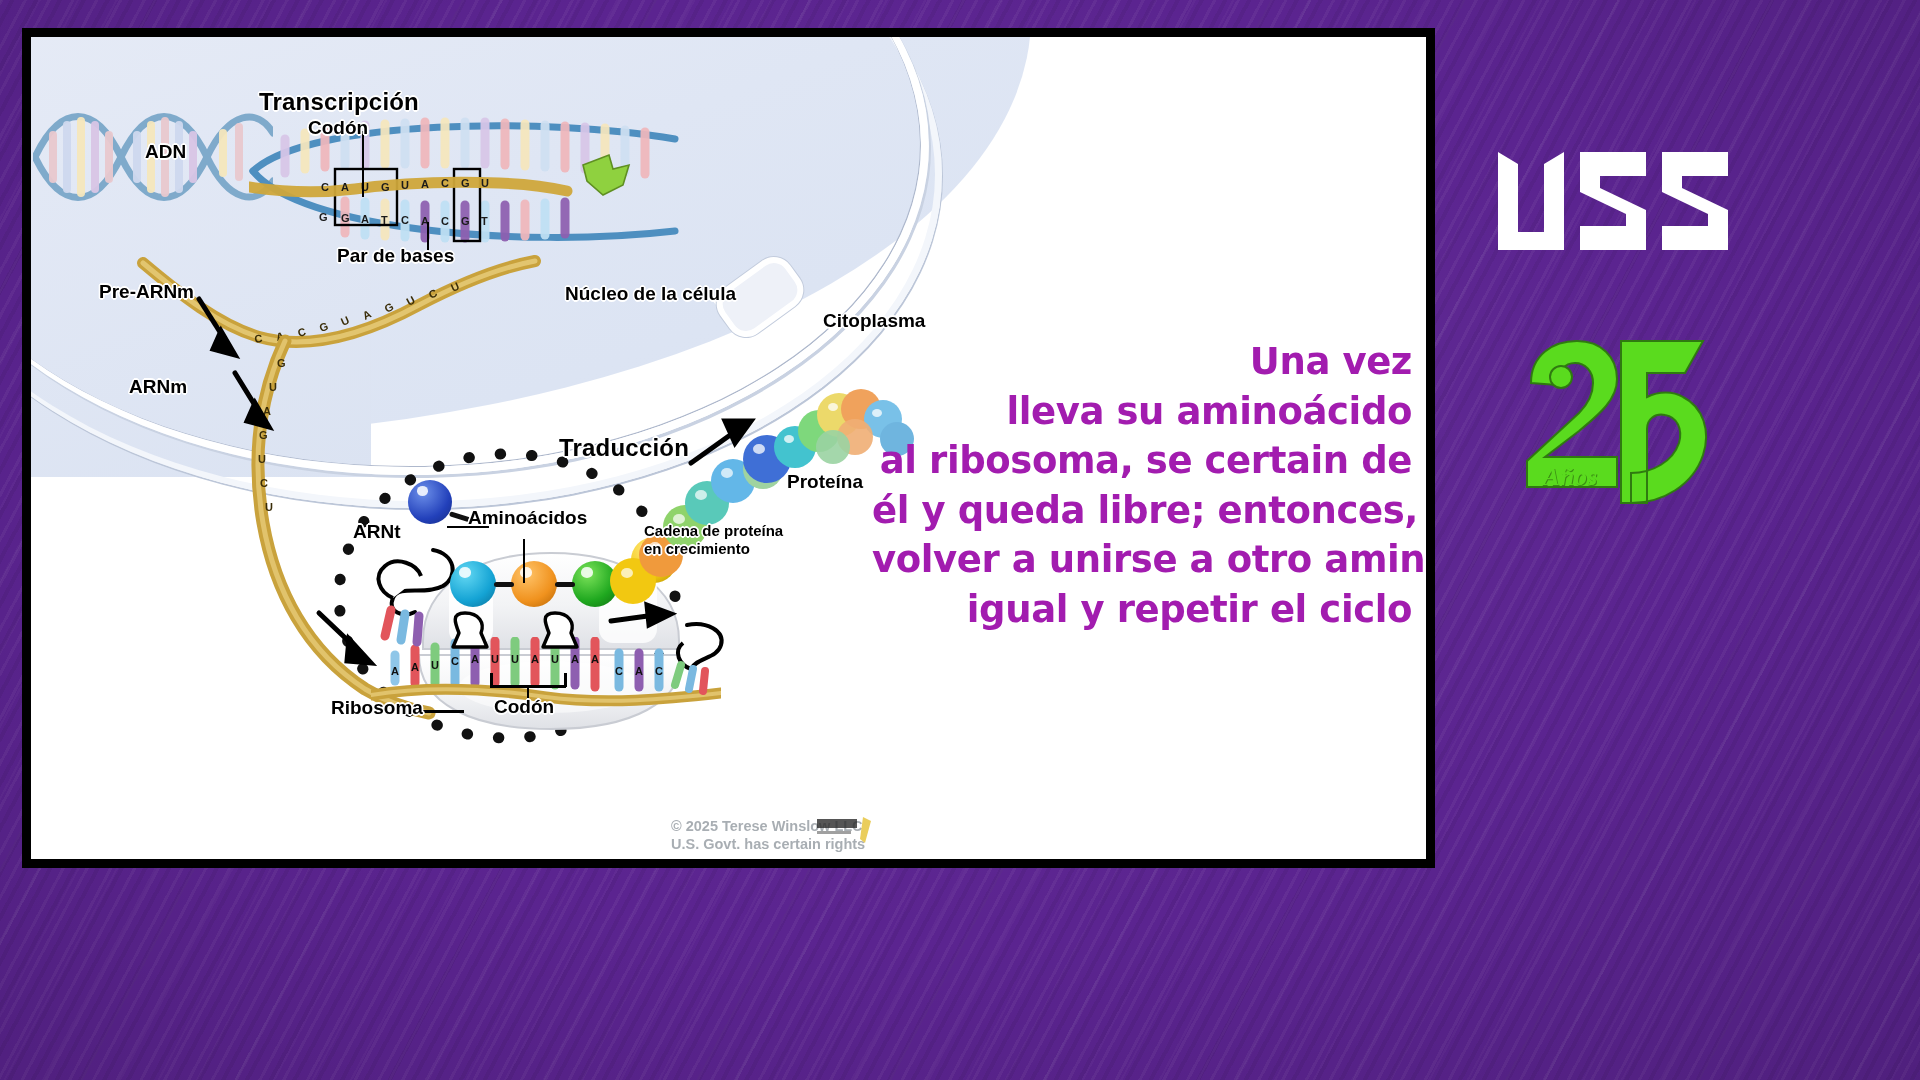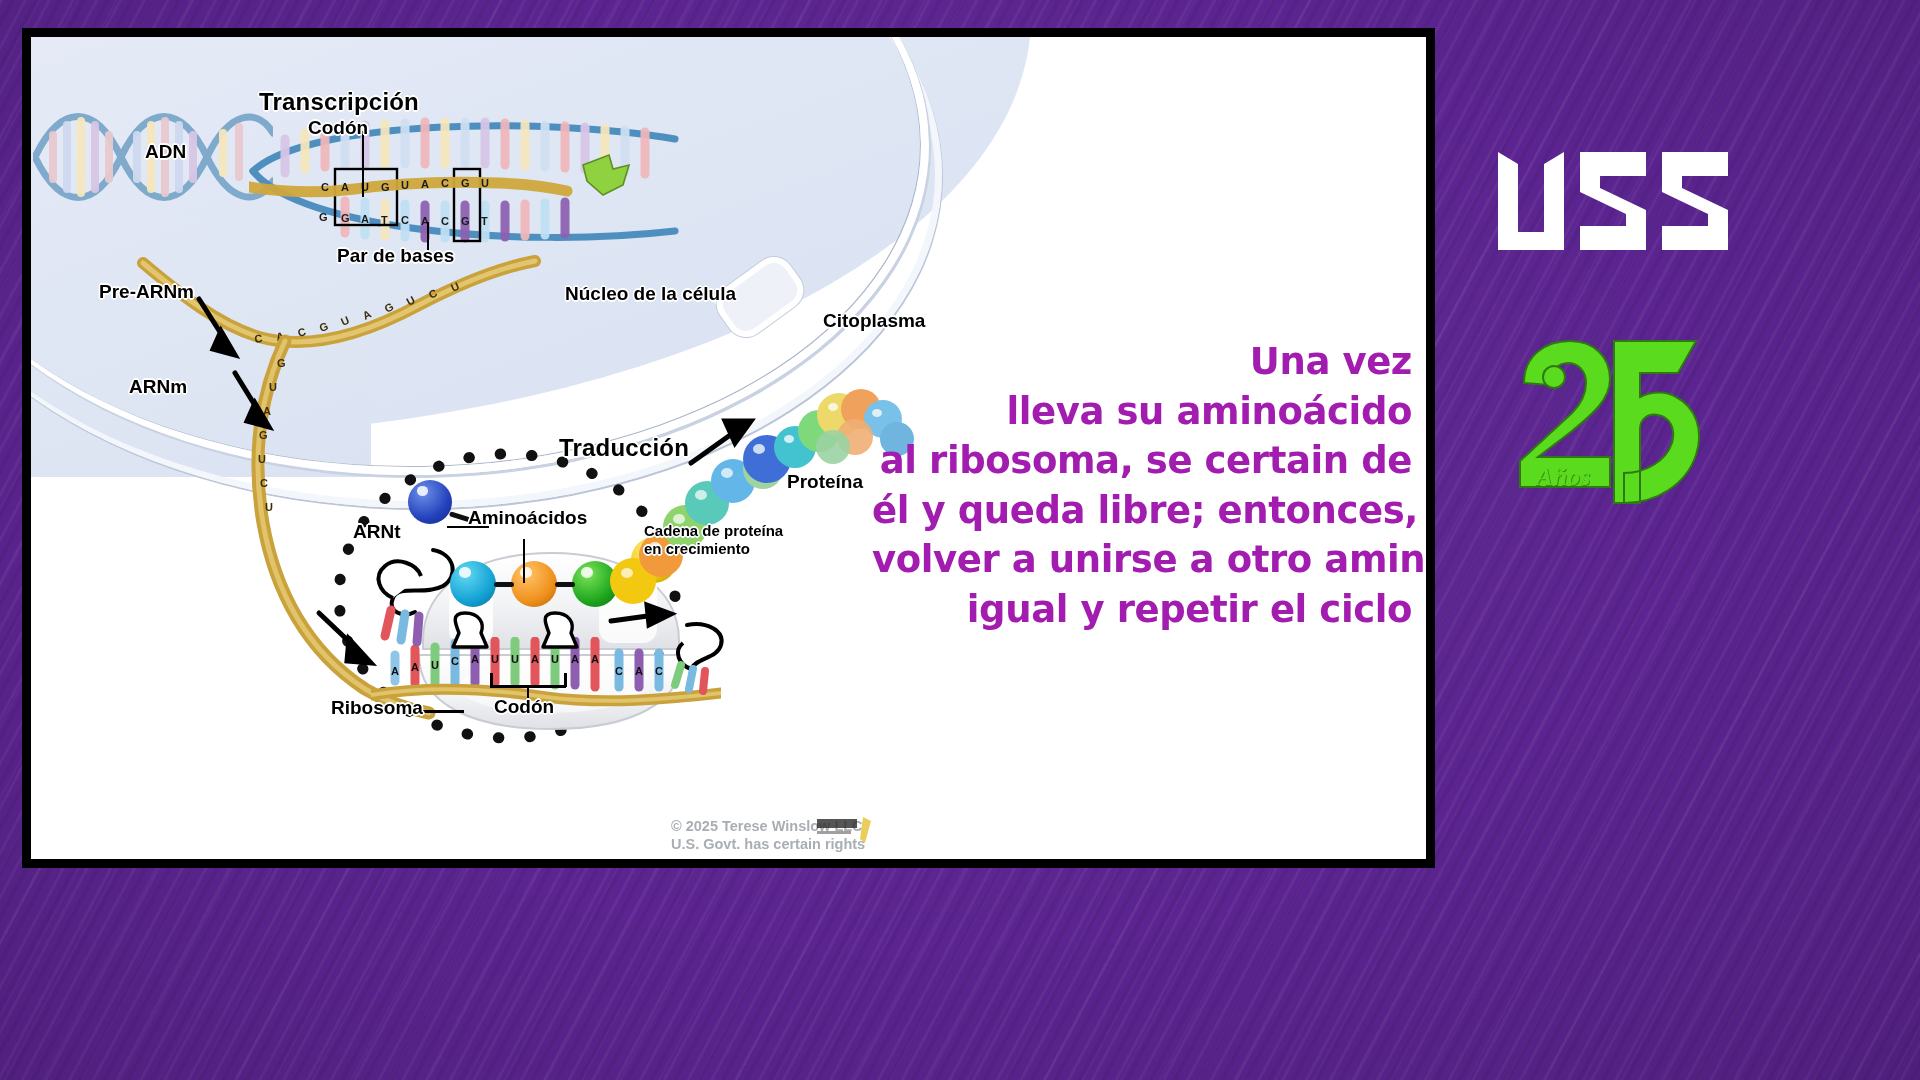--- a/index.html
+++ b/index.html
@@ -143,21 +143,21 @@
     color:#9aa0a6;font-size:14.5px;line-height:1.25;font-weight:bold;
     font-family:"Liberation Sans",sans-serif;opacity:.85;
   }
   #tw-mark{
     position:absolute;right:18px;bottom:10px;width:60px;height:34px;
   }
 
   
   #brand{position:absolute;left:1478px;top:150px;width:400px;height:420px;}
   #uss-logo{position:absolute;left:18px;top:0;}
-  #anniv{position:absolute;left:36px;top:185px;}
+  #anniv{position:absolute;left:43px;top:185px;}
   #anniv .anios{
     position:absolute;left:22px;top:128px;color:#5ADB1E;
     font-family:"Liberation Serif",serif;font-style:italic;font-weight:bold;
     font-size:25px;letter-spacing:.5px;
     text-shadow:1px 1px 0 rgba(0,0,0,.35);
   }
 </style>
 </head>
 <body>
 

